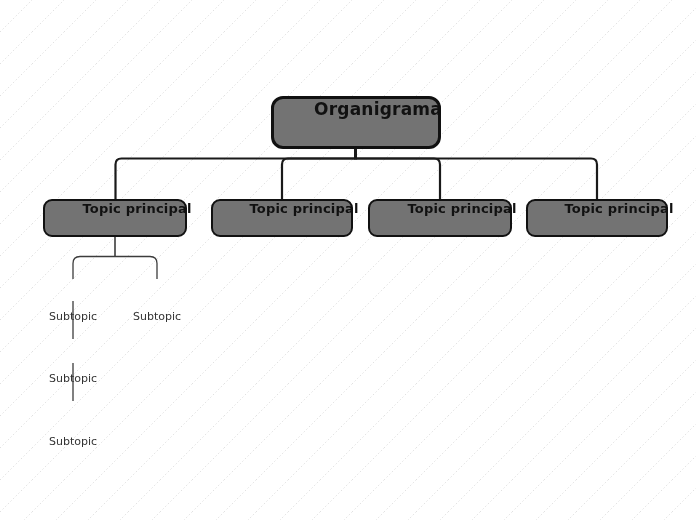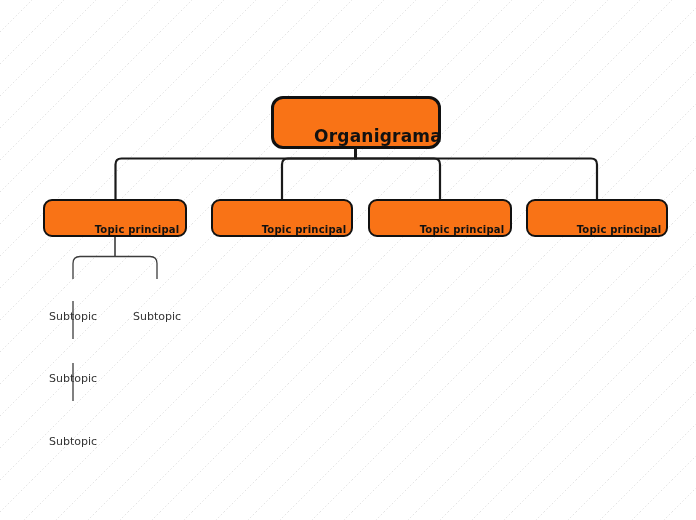--- a/index.html
+++ b/index.html
@@ -19,23 +19,23 @@
     position: absolute;
     left: 0;
     top: 0;
     width: 696px;
     height: 520px;
     display: block;
   }
   .node {
     position: absolute;
     box-sizing: border-box;
-    background: #f97316;
+    background: #737373;
     display: flex;
-    align-items: flex-end;
+    align-items: flex-start;
     justify-content: center;
     white-space: nowrap;
     padding-left: 44px;
   }
   .root-node {
     left: 271px;
     top: 96px;
     width: 170px;
     height: 53px;
     border: 3px solid #111111;
@@ -43,21 +43,21 @@
     font-size: 17px;
     font-weight: bold;
     color: #111111;
     letter-spacing: 0.2px;
   }
   .topic-node {
     top: 199px;
     height: 38px;
     border: 2px solid #111111;
     border-radius: 9px;
-    font-size: 10px;
+    font-size: 13px;
     font-weight: bold;
     color: #111111;
     letter-spacing: 0.2px;
   }
   .topic-1 { left: 43px;  width: 144px; }
   .topic-2 { left: 211px; width: 142px; }
   .topic-3 { left: 368px; width: 144px; }
   .topic-4 { left: 526px; width: 142px; }
   .subtopic-label {
     position: absolute;

